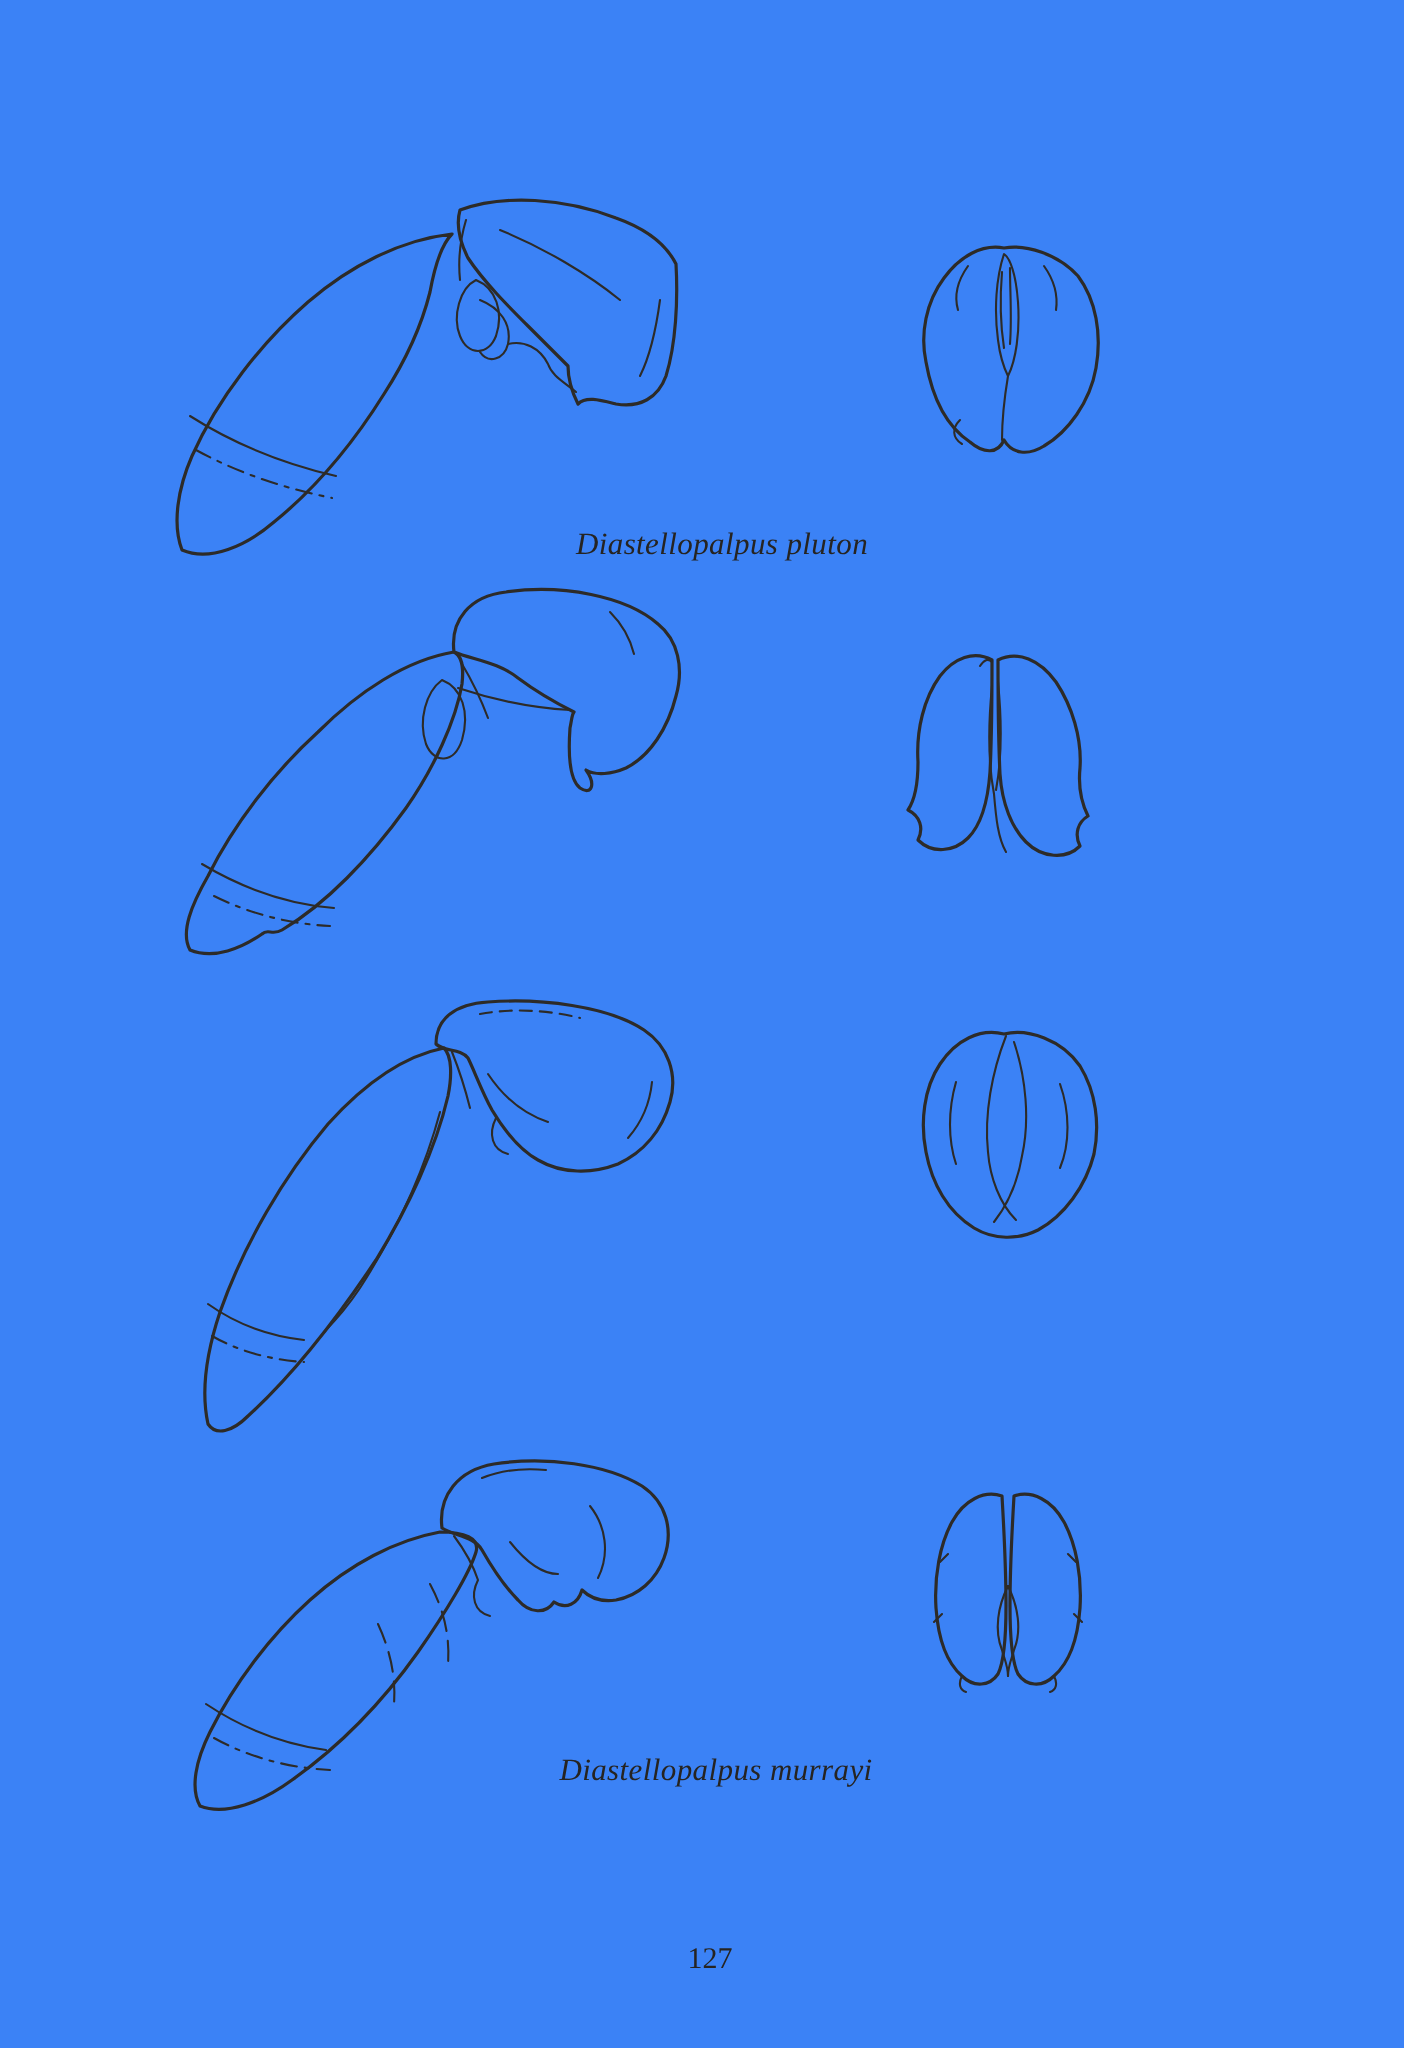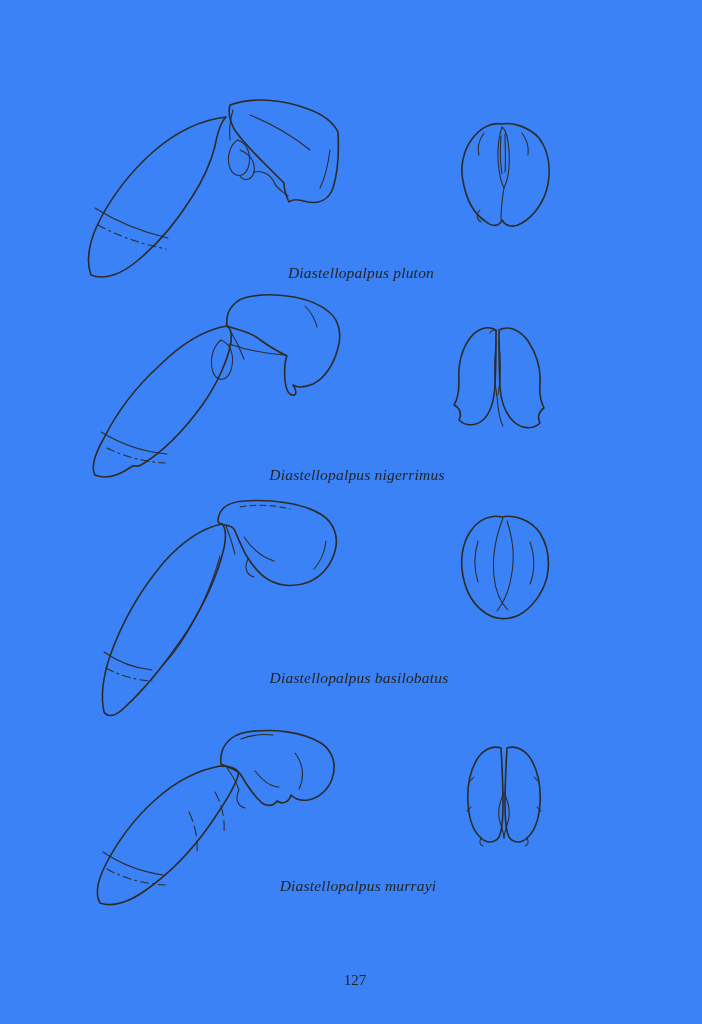--- a/index.html
+++ b/index.html
@@ -79,21 +79,20 @@
   </svg>
 
   <svg style="left:450px; top:323px;" width="95" height="112" viewBox="0 0 95 112">
     <path class="main" d="M46,7 C37,2 27,6 20,15 C12,26 8,42 9,58 C9,68 8,76 4,82 C10,85 12,91 9,97 C16,104 27,103 34,96 C41,89 44,77 45,63 C46,44 46,25 46,7 Z"></path>
     <path class="main" d="M49,7 C59,2 70,7 78,18 C86,30 91,46 90,61 C89,71 91,79 94,85 C89,88 87,94 90,100 C83,107 71,106 63,98 C56,91 51,79 50,64 C49,44 49,25 49,7 Z"></path>
     <path class="det" d="M46,20 C44,40 44,58 47,74 C48,86 49,96 53,103"></path>
     <path class="det" d="M49,18 C51,38 51,56 48,72"></path>
     <path class="det" d="M40,10 C42,7 44,6 46,8"></path>
   </svg>
 
-  <div class="species-label" style="left:357px; top:466px;">Diastellopalpus nigerrimus</div>
 
   <svg style="left:92px; top:498px;" width="254" height="226" viewBox="0 0 254 226">
     <path class="main" d="M130,26 C110,30 90,44 72,64 C50,90 30,124 18,158 C12,176 8,196 12,214 C16,220 24,218 32,210 C54,190 76,162 96,132 C112,106 126,76 132,50 C134,40 134,30 130,26 Z"></path>
     <path class="det" d="M12,154 C26,164 42,170 60,172"></path>
     <path class="det" stroke-dasharray="8 4 2 4" d="M14,170 C28,178 44,182 60,183"></path>
     <path class="det" d="M128,58 C120,88 106,118 88,146 C82,155 76,162 70,168"></path>
     <path class="main" d="M126,24 C126,11 136,4 152,3 C178,1 212,5 230,17 C242,25 247,39 243,53 C239,67 230,78 217,84 C204,89 189,89 177,82 C168,77 160,67 154,57 C149,48 145,37 142,31 C138,26 130,28 126,24 Z"></path>
     <path class="det" stroke-dasharray="6 4" d="M148,9 C164,6 182,7 198,11"></path>
     <path class="det" d="M152,39 C160,51 170,59 182,63"></path>
     <path class="det" d="M222,71 C229,63 233,53 234,43"></path>
@@ -102,21 +101,20 @@
   </svg>
 
   <svg style="left:458px; top:512px;" width="92" height="112" viewBox="0 0 92 112">
     <path class="main" d="M44,5 C32,2 20,8 12,20 C4,32 2,49 5,64 C8,80 16,94 29,102 C39,108 51,108 61,103 C74,96 85,81 89,65 C92,50 90,34 82,21 C73,8 56,2 44,5 Z"></path>
     <path class="det" d="M45,6 C38,24 34,45 36,64 C37,77 42,90 50,98"></path>
     <path class="det" d="M49,9 C55,27 57,48 53,66 C51,78 46,90 39,99"></path>
     <path class="det" d="M20,29 C16,43 16,58 20,70"></path>
     <path class="det" d="M72,30 C77,44 77,60 72,72"></path>
   </svg>
 
-  <div class="species-label" style="left:359px; top:669px;">Diastellopalpus basilobatus</div>
 
   <svg style="left:87px; top:724px;" width="256" height="184" viewBox="0 0 256 184">
     <path class="main" d="M133,42 C111,46 88,58 68,76 C48,94 30,118 18,142 C11,156 8,170 13,179 C26,184 44,177 59,166 C83,149 105,126 122,102 C136,82 148,62 151,52 C153,45 145,42 133,42 Z"></path>
     <path class="det" d="M16,128 C34,140 54,148 76,151"></path>
     <path class="det" stroke-dasharray="8 4 2 4" d="M20,145 C38,155 58,160 78,161"></path>
     <path class="det" stroke-dasharray="10 5" d="M102,88 C108,101 111,114 110,128"></path>
     <path class="det" stroke-dasharray="10 5" d="M128,68 C135,81 138,94 137,108"></path>
     <path class="main" d="M134,40 C132,24 142,11 160,8 C186,4 216,8 234,19 C246,27 250,41 245,55 C241,66 232,74 221,76 C214,77 208,75 204,71 C202,78 196,81 190,77 C186,83 178,83 172,76 C164,68 158,58 154,51 C150,44 140,44 134,40 Z"></path>
     <path class="det" d="M208,29 C216,39 218,53 212,65"></path>
     <path class="det" d="M168,47 C176,57 184,63 192,63"></path>

